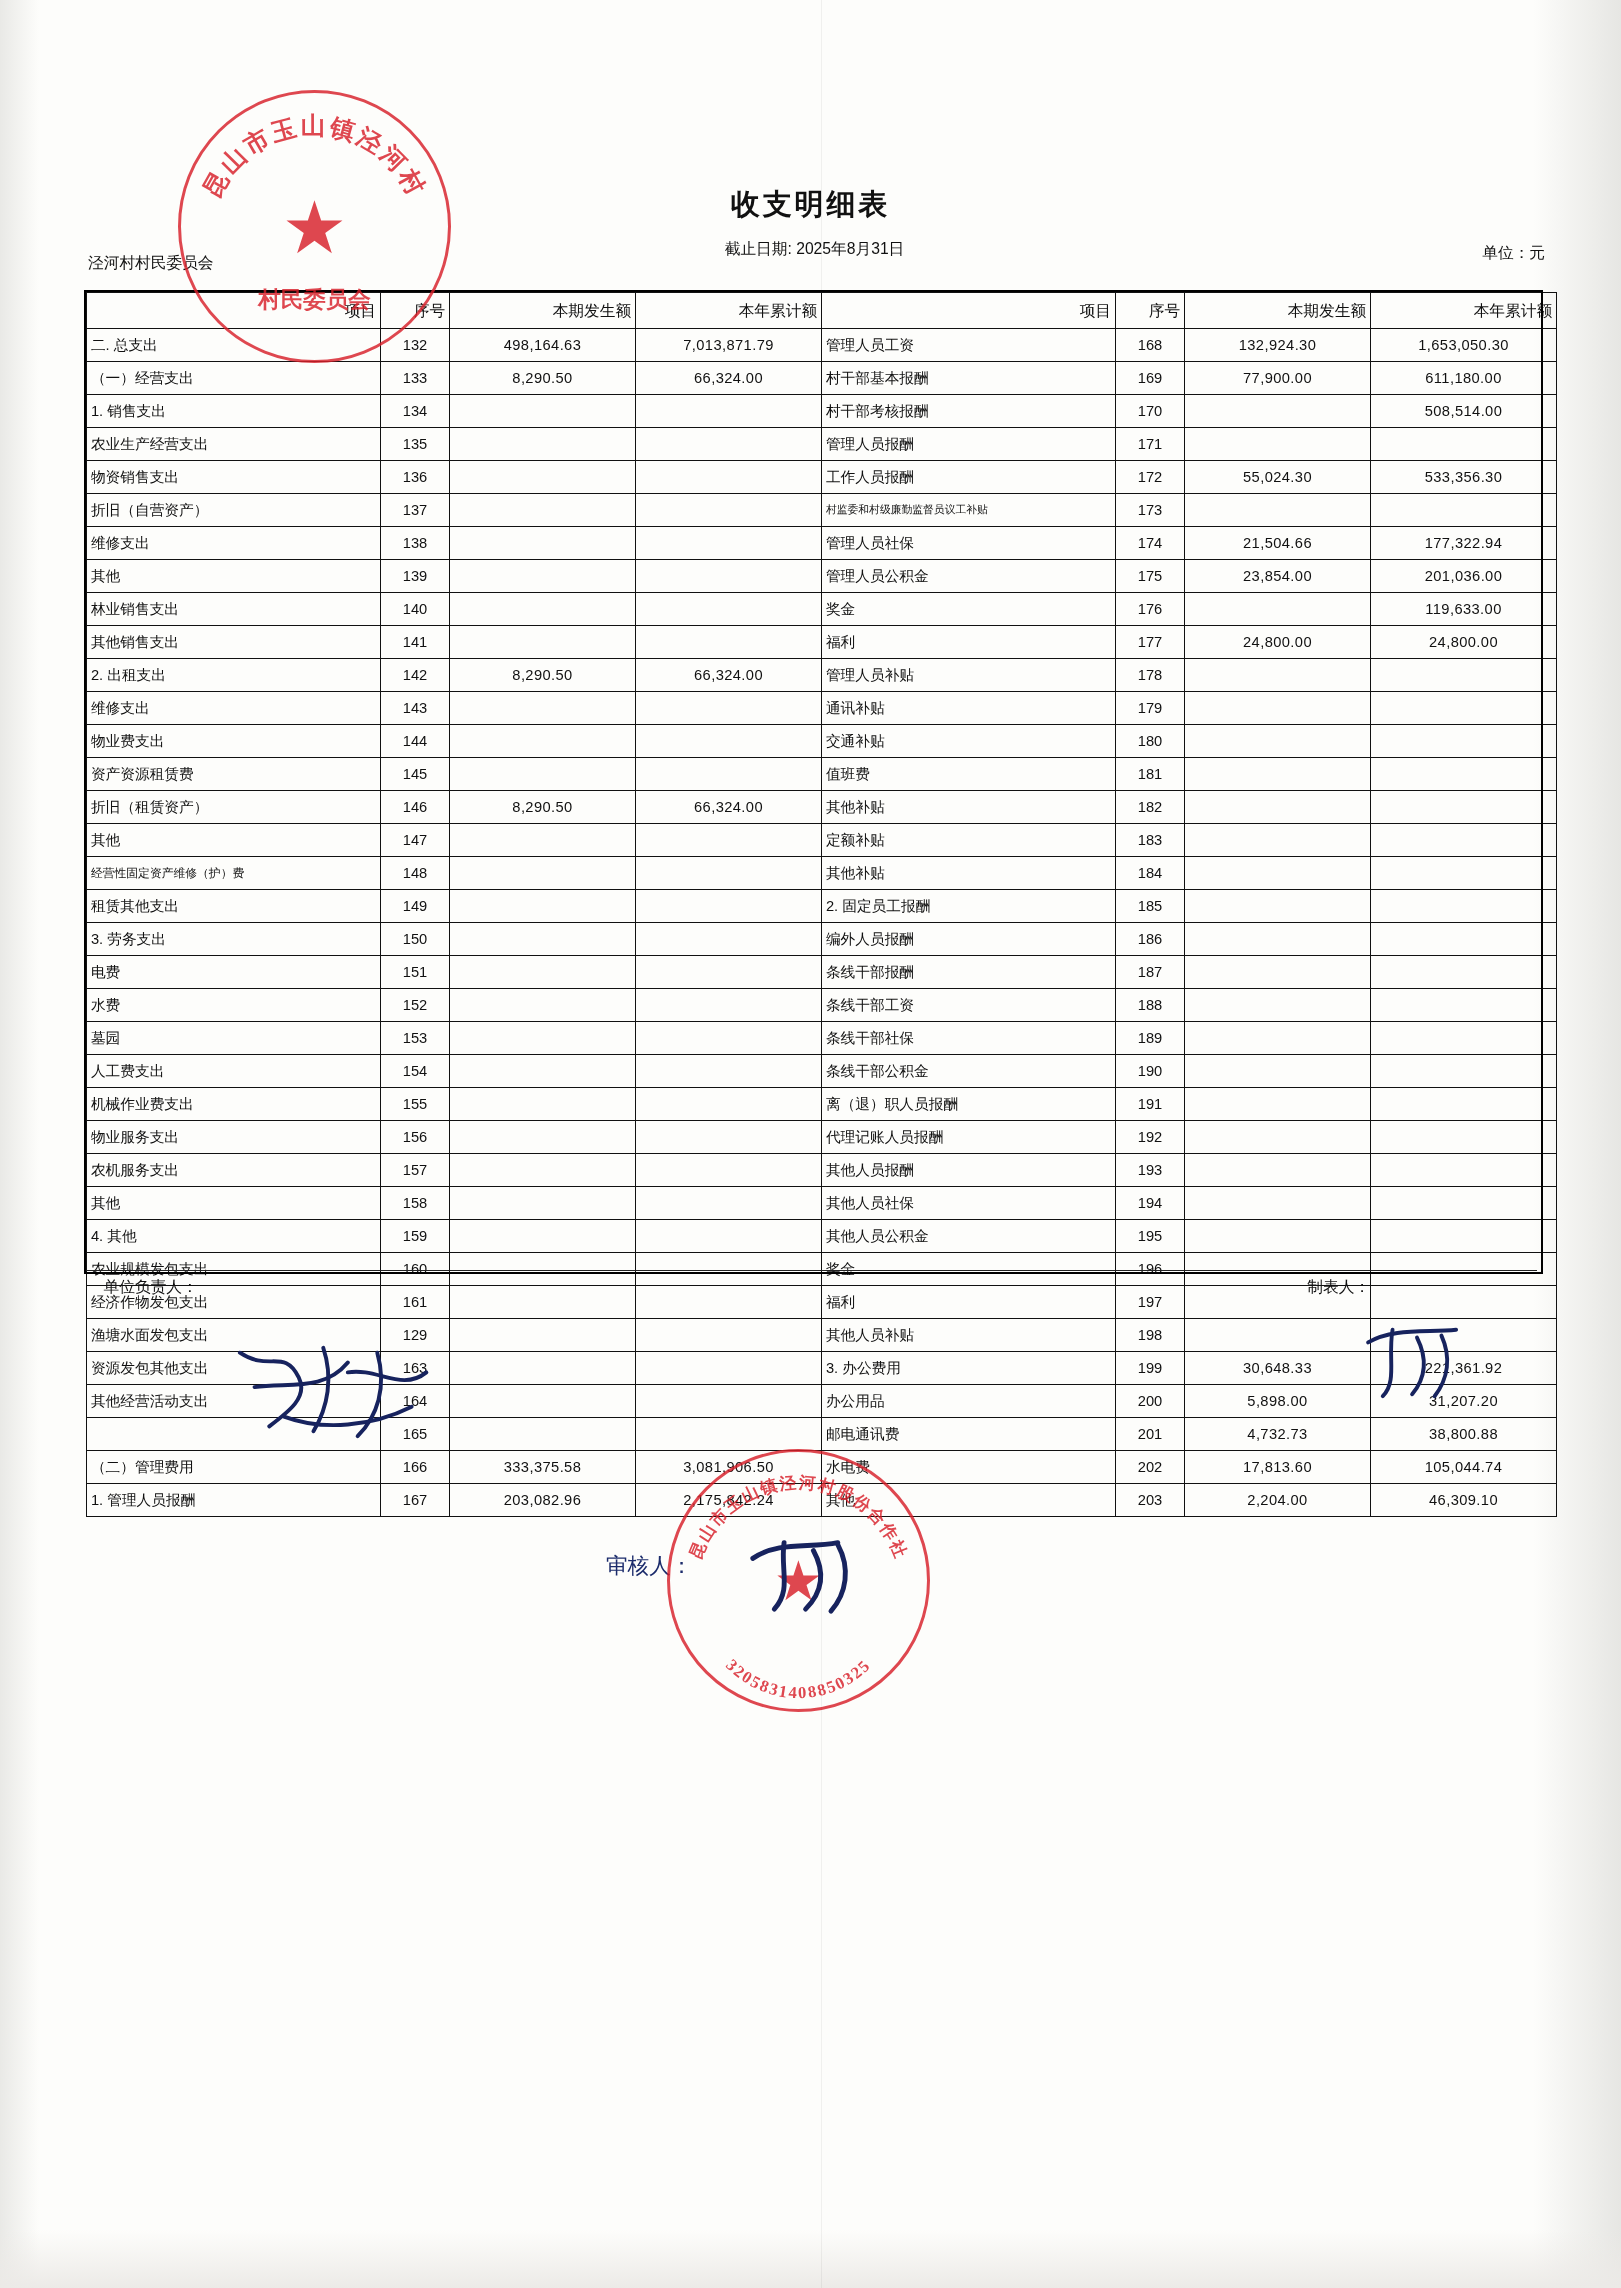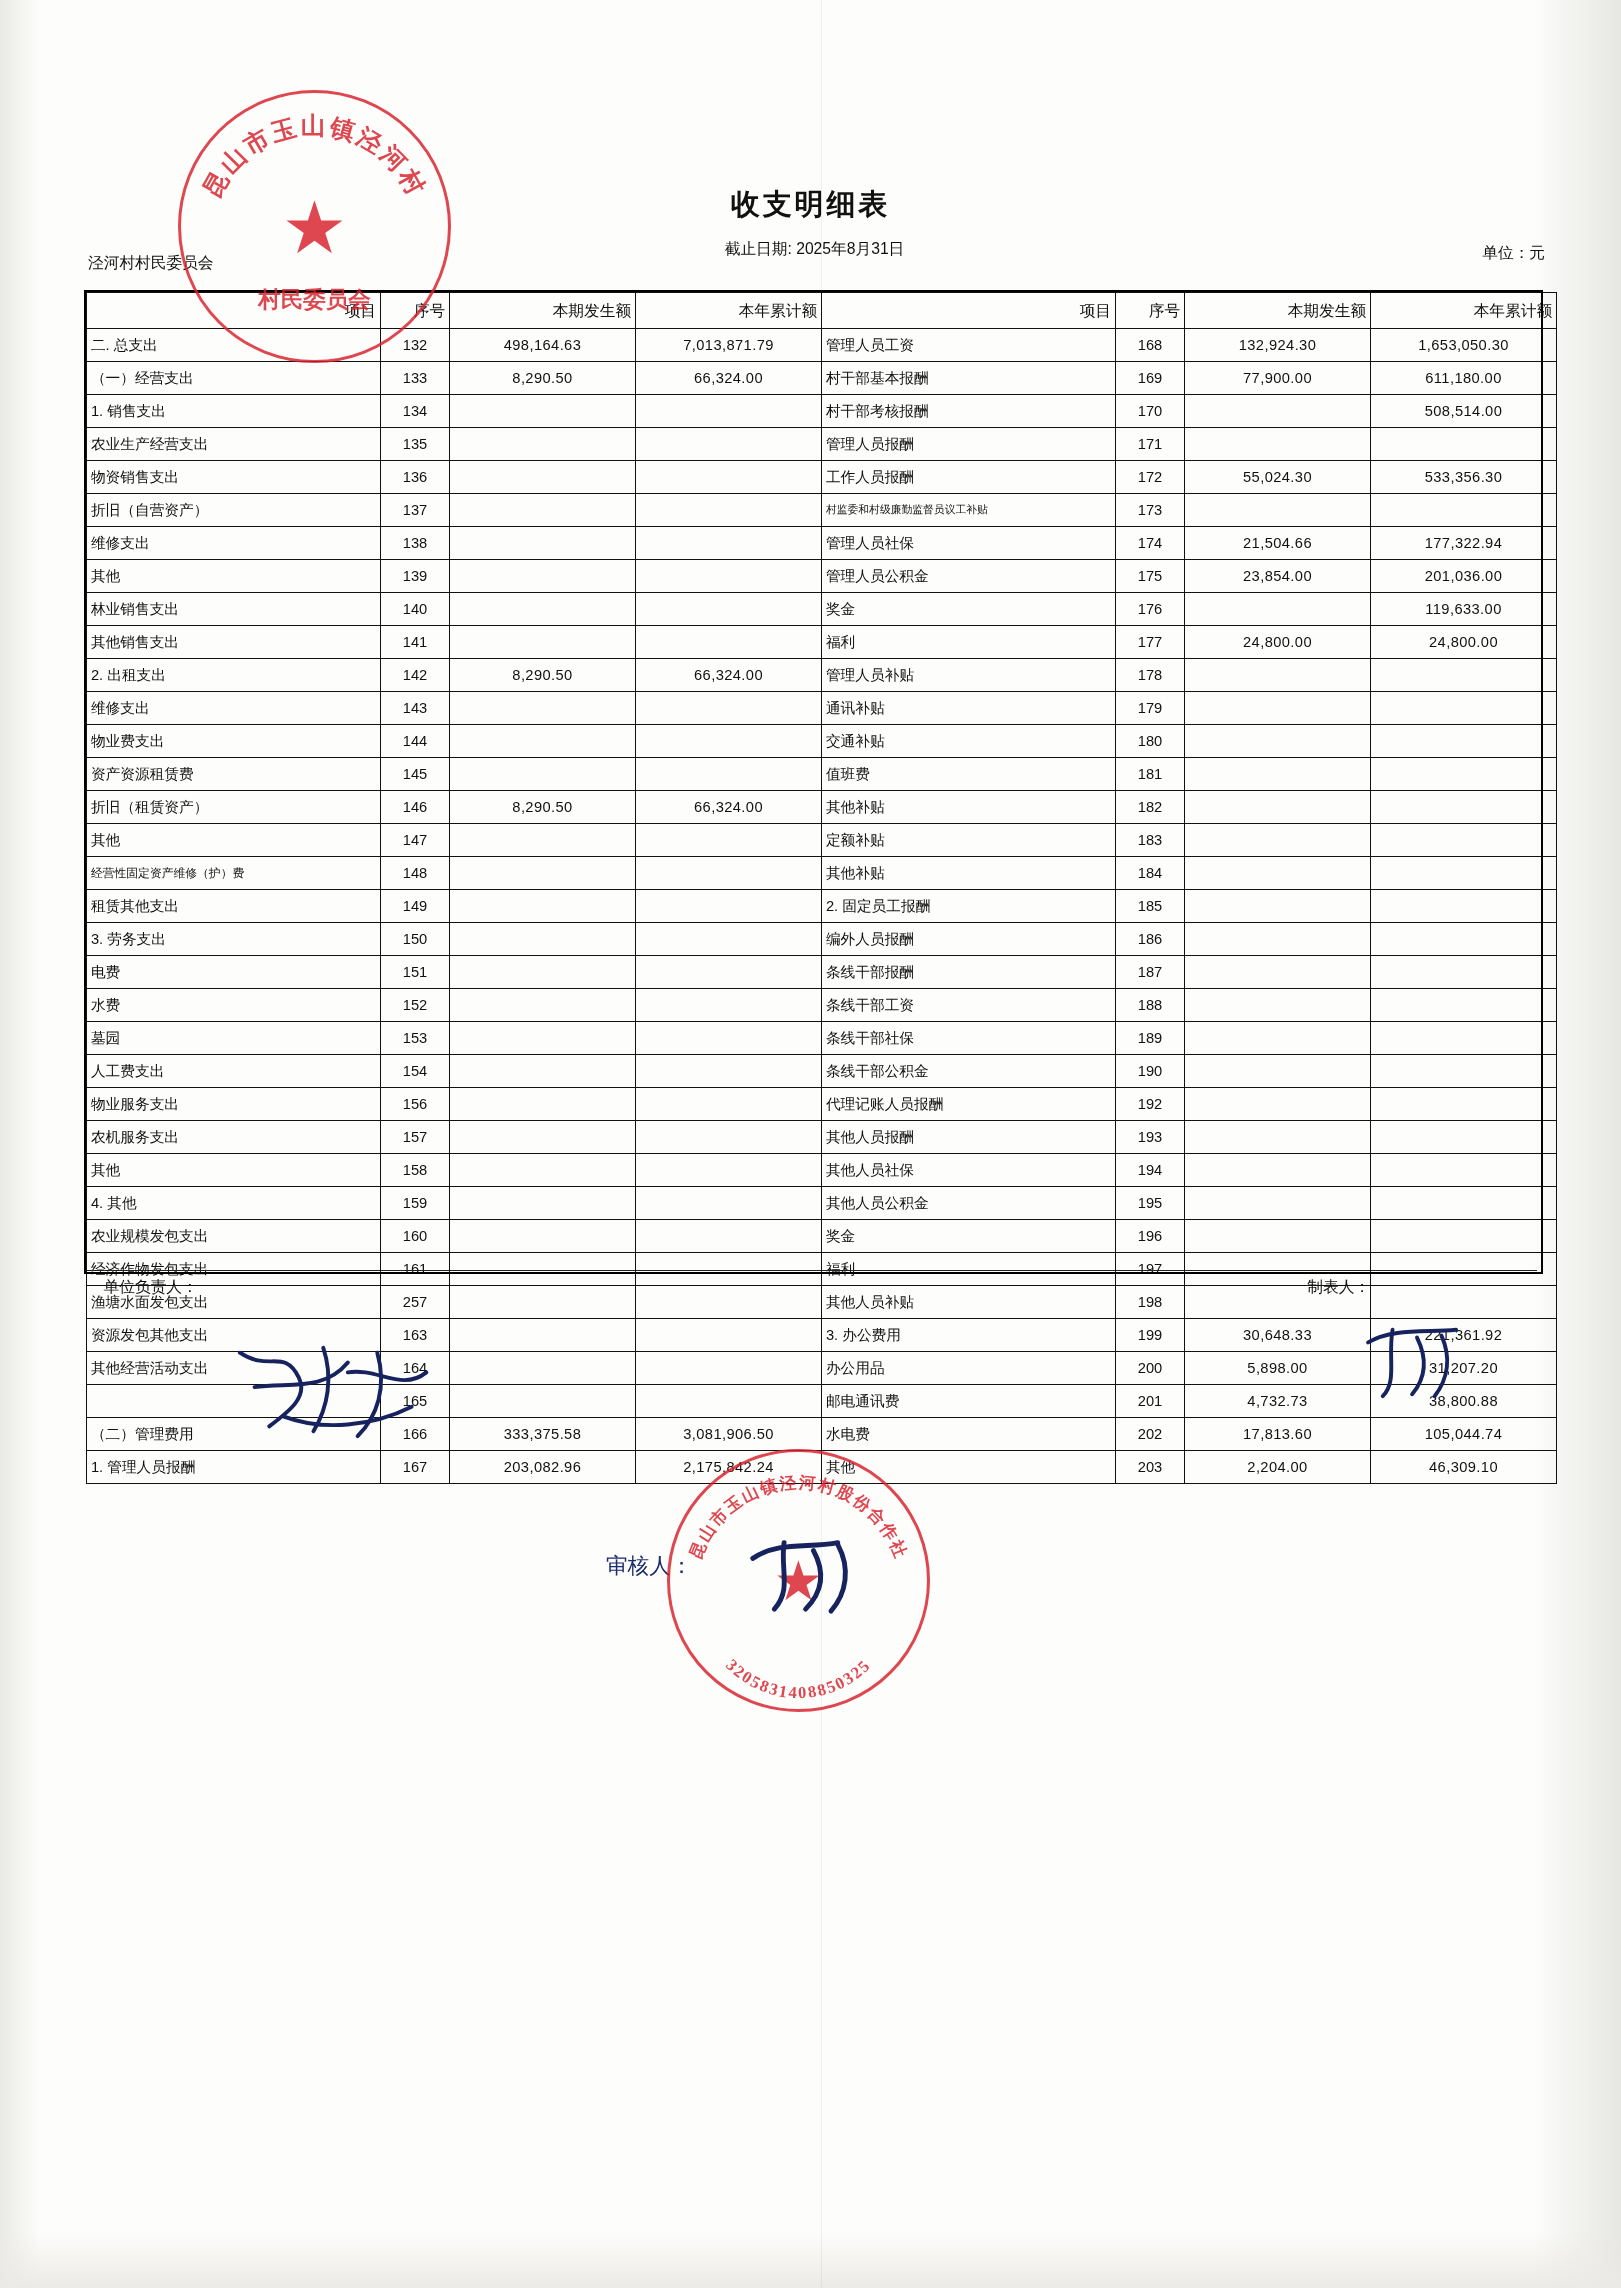--- a/index.html
+++ b/index.html
@@ -480,20 +480,30 @@
           <td class="item ind2">人工费支出</td>
           <td class="no">154</td>
           <td class="num"></td>
           <td class="num"></td>
           <td class="item ind3">条线干部公积金</td>
           <td class="no">190</td>
           <td class="num"></td>
           <td class="num"></td>
         </tr>
         <tr>
+          <td class="item ind2">机械作业费支出</td>
+          <td class="no">155</td>
+          <td class="num"></td>
+          <td class="num"></td>
+          <td class="item ind2">离（退）职人员报酬</td>
+          <td class="no">191</td>
+          <td class="num"></td>
+          <td class="num"></td>
+        </tr>
+        <tr>
           <td class="item ind2">物业服务支出</td>
           <td class="no">156</td>
           <td class="num"></td>
           <td class="num"></td>
           <td class="item ind2">代理记账人员报酬</td>
           <td class="no">192</td>
           <td class="num"></td>
           <td class="num"></td>
         </tr>
         <tr>
@@ -541,21 +551,21 @@
           <td class="no">161</td>
           <td class="num"></td>
           <td class="num"></td>
           <td class="item ind3">福利</td>
           <td class="no">197</td>
           <td class="num"></td>
           <td class="num"></td>
         </tr>
         <tr>
           <td class="item ind2">渔塘水面发包支出</td>
-          <td class="no">257</td>
+          <td class="no">129</td>
           <td class="num"></td>
           <td class="num"></td>
           <td class="item ind3">其他人员补贴</td>
           <td class="no">198</td>
           <td class="num"></td>
           <td class="num"></td>
         </tr>
         <tr>
           <td class="item ind2">资源发包其他支出</td>
           <td class="no">163</td>

